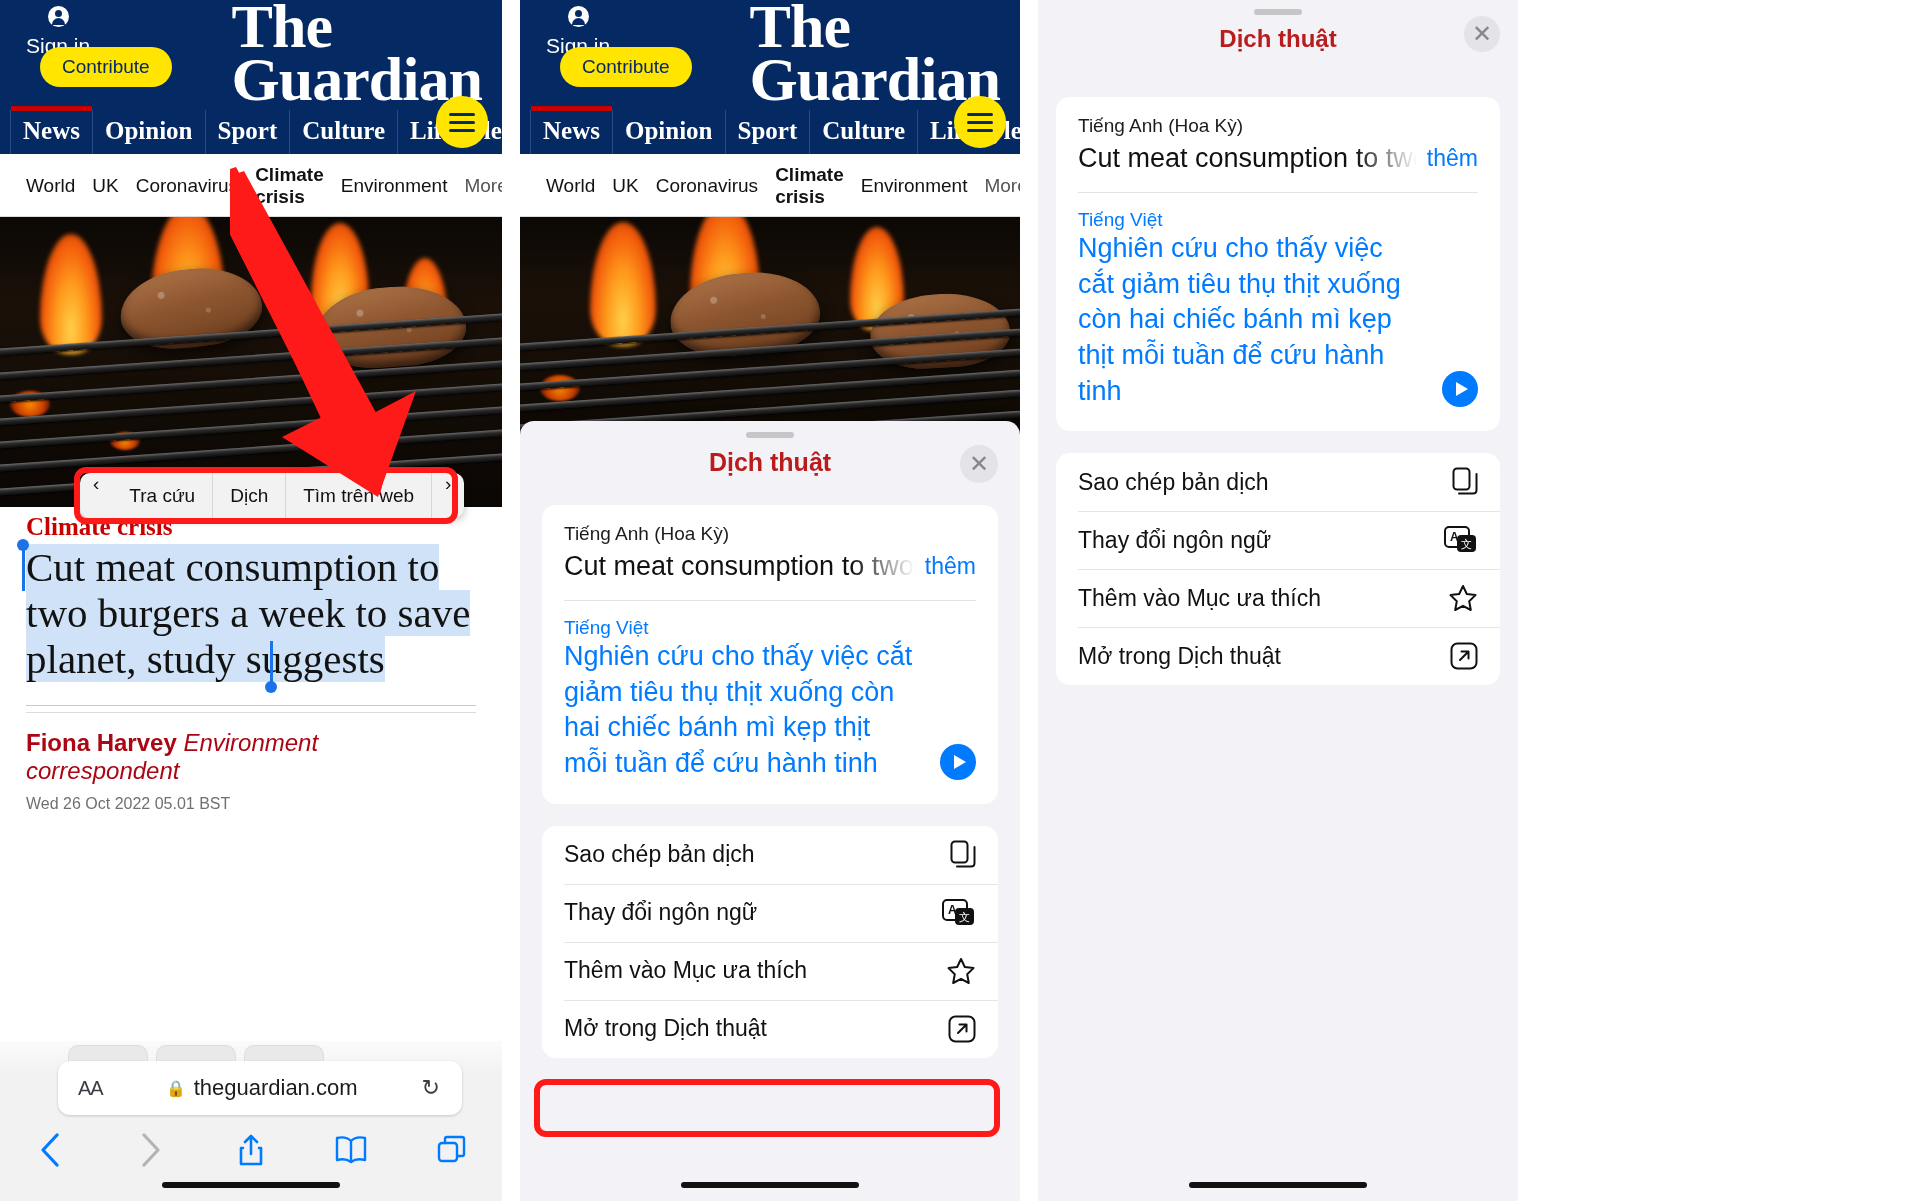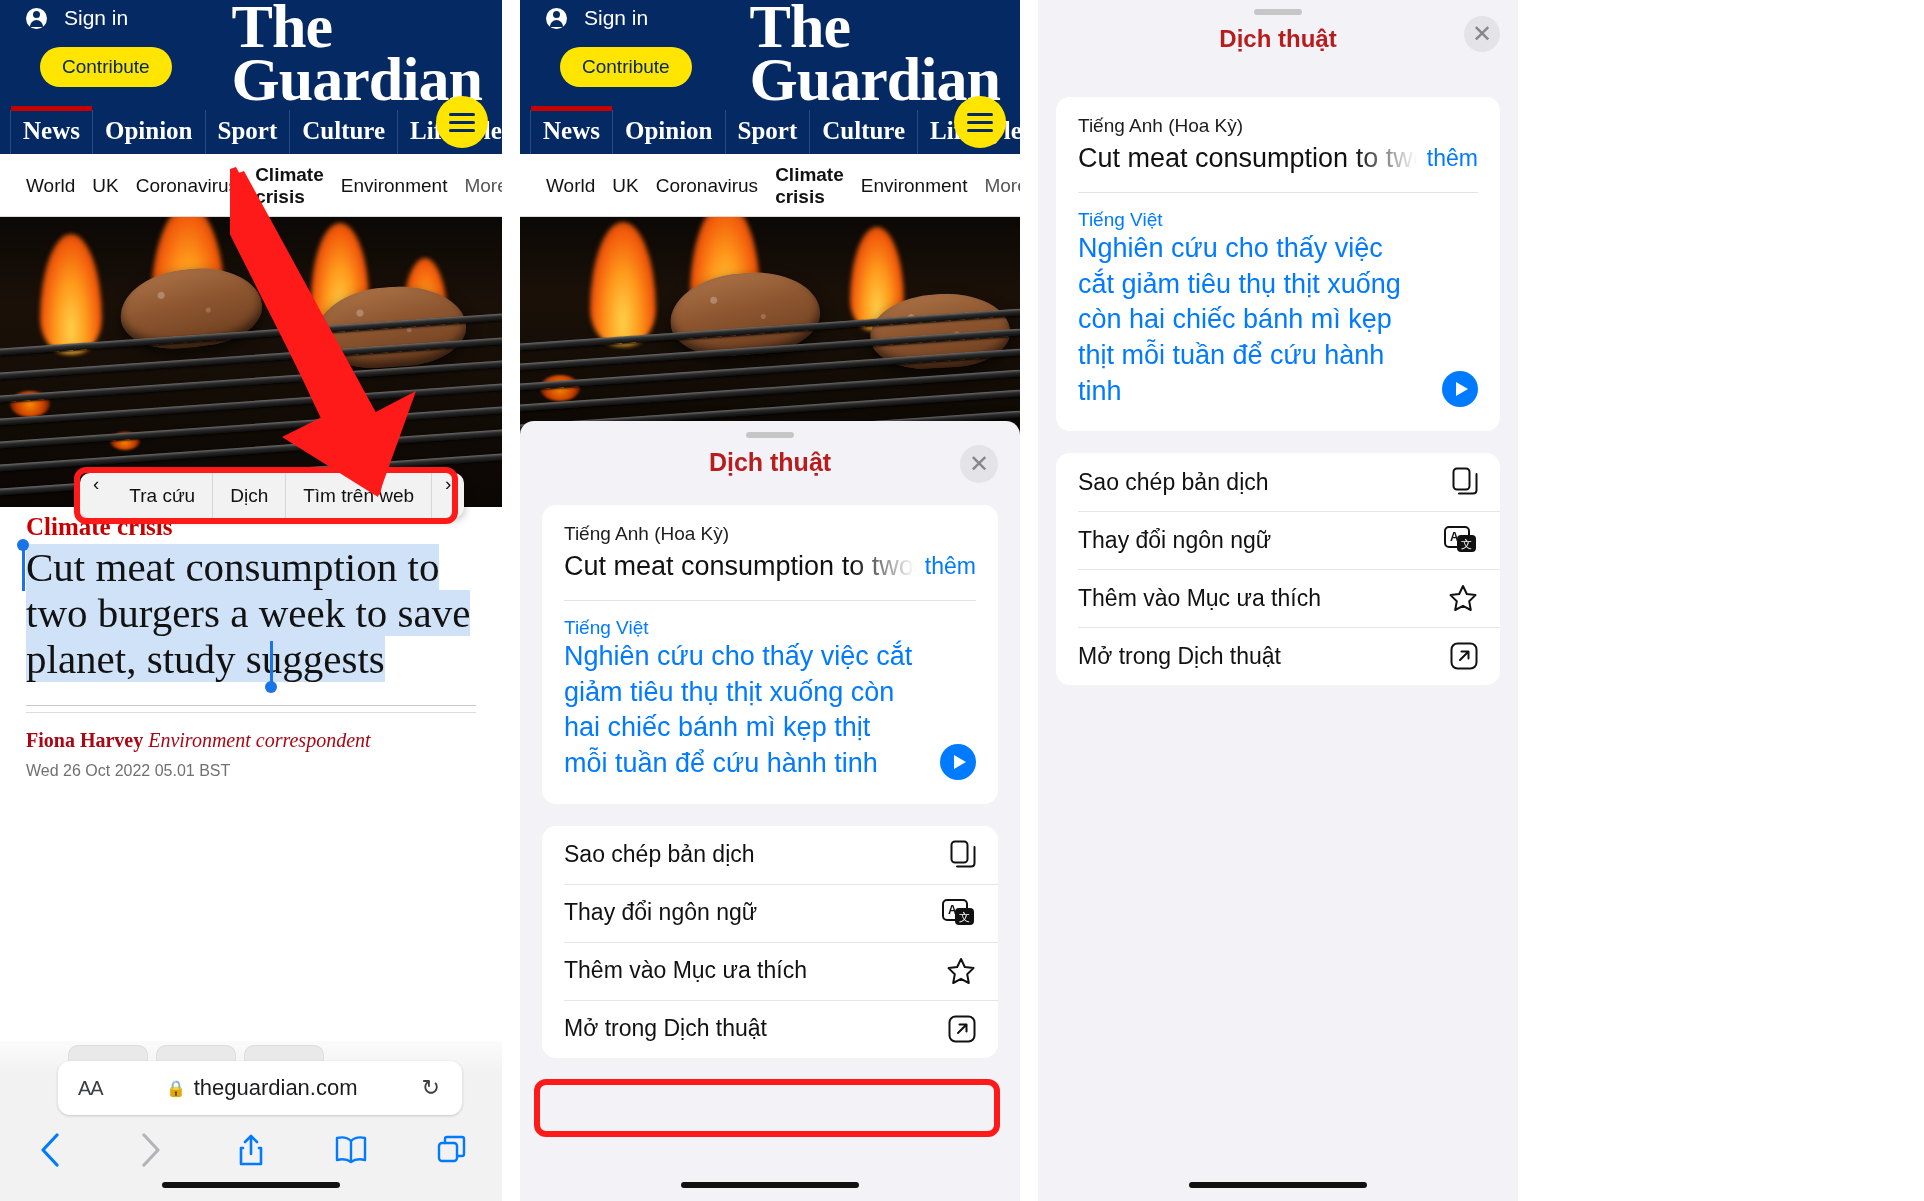--- a/index.html
+++ b/index.html
@@ -15,22 +15,22 @@
   .panel { position: relative; overflow: hidden; background: #fff; }
   .panel-1 { width: 502px; height: 1201px; }
   .panel-2 { width: 500px; height: 1201px; }
   .panel-3 { width: 480px; height: 1201px; background:#f2f2f7; border-radius: 0; }
 
   
   .g-head { background: #052962; position: relative; padding: 0; }
   .g-top { position: relative; height: 110px; }
   .signin {
     position: absolute; left: 26px; top: 6px;
-    color: #fff; font-size: 21px; display: flex; align-items: center; gap: 17px;
-    font-family: "Liberation Sans", sans-serif; font-weight: 400;
+    color: #fff; font-size: 21px; display: flex; align-items: center; gap: 7px;
+    font-family: "Liberation Sans", sans-serif; font-weight: 400; flex-direction: column;
   }
   .signin .av {
     width: 21px; height: 21px; border-radius: 50%; background: #fff;
     display: inline-flex; align-items: center; justify-content: center; position: relative;
   }
   .signin .av::before {
     content:""; position:absolute; width:7px; height:7px; border-radius:50%;
     background:#052962; top:3.5px; left:7px;
   }
   .signin .av::after {
@@ -118,21 +118,21 @@
   }
   .headline-wrap { position:relative; margin-top:4px; }
   .sel-handle { position:absolute; width:12px; height:12px; border-radius:50%; background:#1a73e8; }
   .sel-bar { position:absolute; width:3px; background:#1a73e8; }
   .standfirst {
     font-family:"Liberation Serif",serif; font-weight:bold; font-size:24px; line-height:1.3;
     color:#121212; margin-top: 30px;
   }
   .rule { margin-top: 22px; border-top:1px solid #c9c9c9; padding-top:3px; }
   .rule2 { border-top:1px solid #dcdcdc; margin-top:3px; }
-  .byline { margin-top: 16px; font-family:Liberation Serif, serif; font-size:20px; color:#ab0613; }
+  .byline { margin-top: 16px; font-family:Liberation Sans, sans-serif; font-size:24px; color:#ab0613; }
   .byline b { font-weight:bold; }
   .byline i { font-style: italic; }
   .timestamp { margin-top: 10px; font-family:"Liberation Sans",sans-serif; font-size:16px; color:#707070; }
 
   
   .ctxmenu {
     position:absolute; left: 80px; top: 473px; height: 45px;
     background:#f2f2f2; border-radius: 10px; display:flex; align-items:stretch;
     box-shadow: 0 2px 8px rgba(0,0,0,.28); z-index: 30; overflow:hidden;
   }

